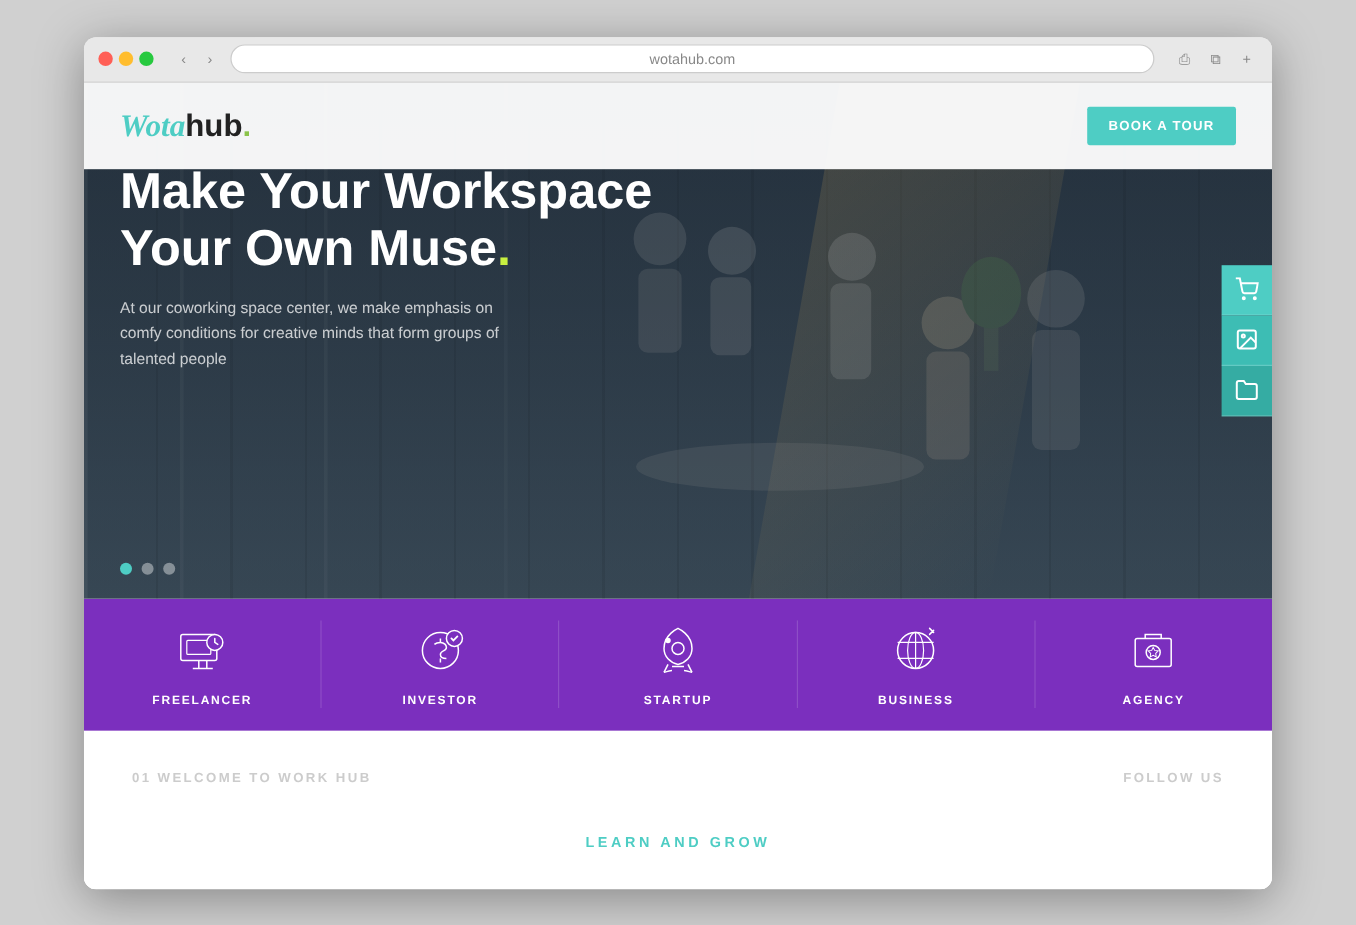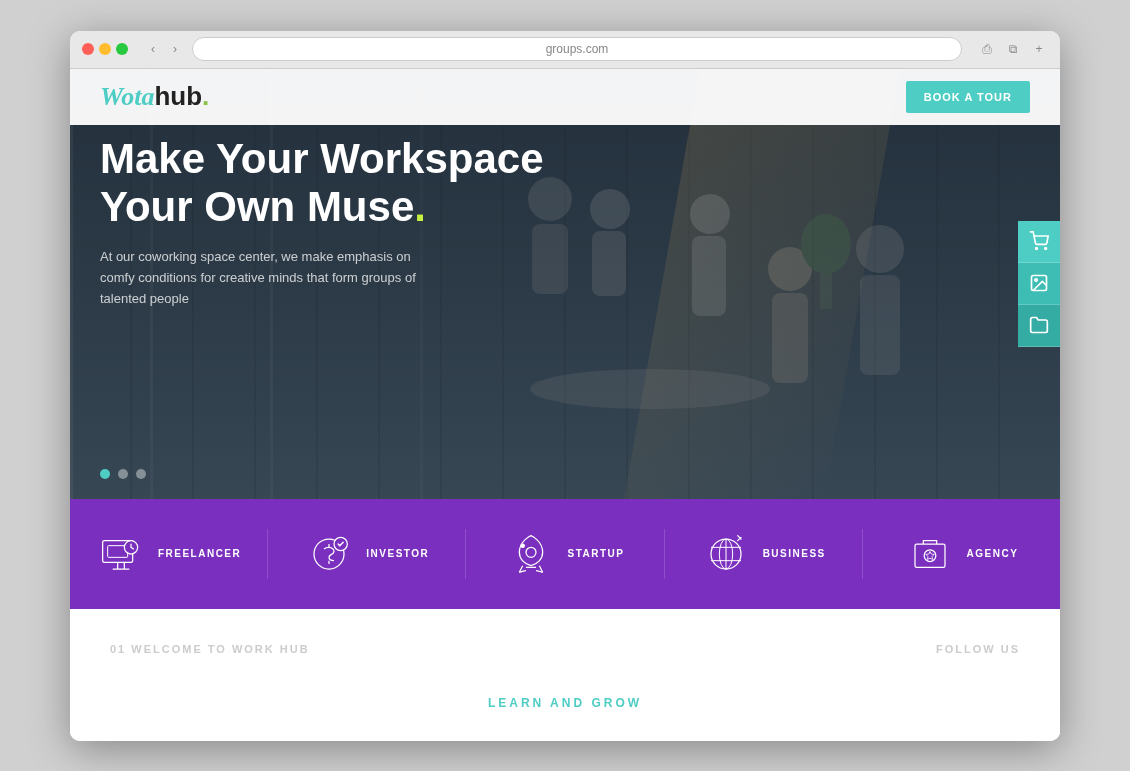--- a/index.html
+++ b/index.html
@@ -116,21 +116,21 @@
     
     .navbar {
       position: absolute;
       top: 0;
       left: 0;
       right: 0;
       z-index: 10;
       display: flex;
       align-items: center;
       padding: 0 30px;
-      height: 56px;
+      height: 72px;
       background: rgba(255,255,255,0.95);
     }
 
     .logo {
       font-size: 26px;
       font-weight: bold;
       color: #222;
       margin-right: auto;
     }
     .logo-wota {
@@ -264,21 +264,21 @@
       background: #7b2fbe;
       height: 110px;
       display: flex;
       align-items: center;
       flex-shrink: 0;
     }
 
     .category-item {
       flex: 1;
       display: flex;
-      flex-direction: row;
+      flex-direction: column;
       align-items: center;
       justify-content: center;
       gap: 12px;
       border-right: 1px solid rgba(255,255,255,0.15);
       padding: 0 10px;
     }
     .category-item:last-child {
       border-right: none;
     }
 
@@ -382,21 +382,21 @@
     <div class="browser-dots">
       <div class="dot red"></div>
       <div class="dot yellow"></div>
       <div class="dot green"></div>
     </div>
     <div class="nav-arrows">
       <button class="nav-btn">‹</button>
       <button class="nav-btn">›</button>
     </div>
     <div class="address-bar">
-      <span>groups.com</span>
+      <span>wotahub.com</span>
     </div>
     <div class="browser-actions">
       <div class="browser-action-btn">⎙</div>
       <div class="browser-action-btn">⧉</div>
       <div class="browser-action-btn">+</div>
     </div>
   </div>
 
   <div class="browser-content">
     <div class="site">

